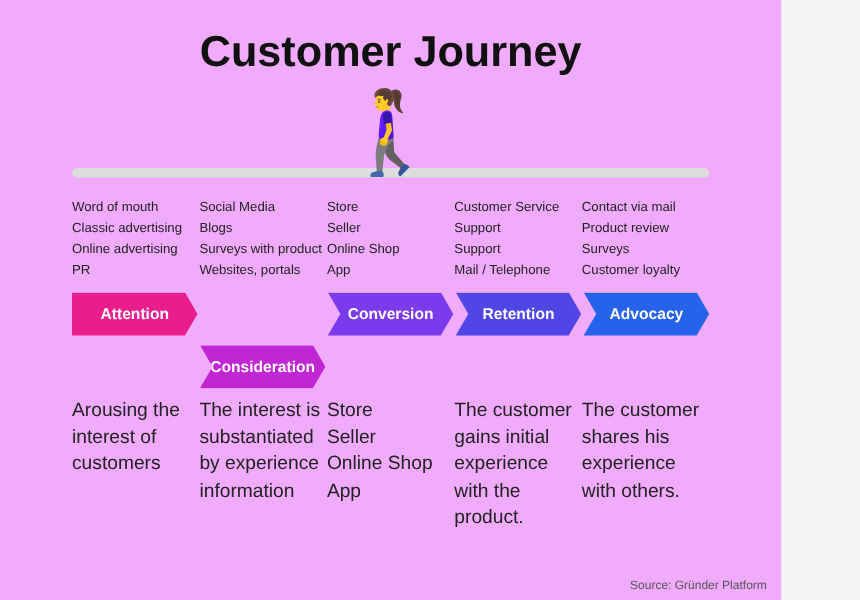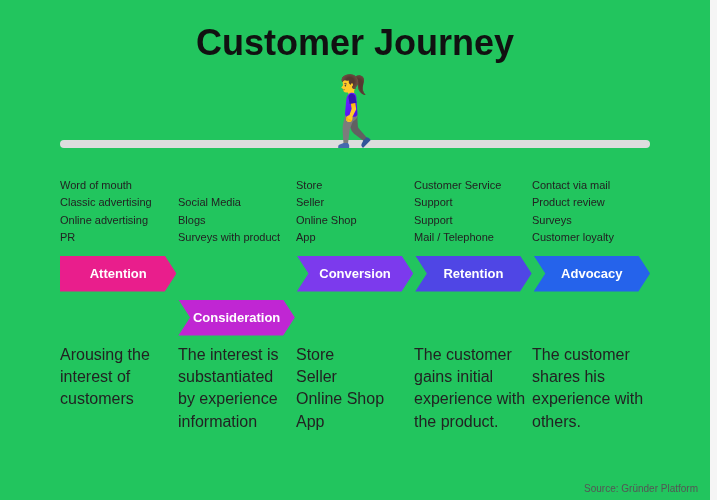--- a/index.html
+++ b/index.html
@@ -5,23 +5,23 @@
     * { box-sizing: border-box; margin: 0; padding: 0; }
     body {
       width: 717px;
       height: 500px;
       background: #f5f5f5;
       font-family: Arial, sans-serif;
       overflow: hidden;
       position: relative;
     }
     .page {
-      width: 710px;
+      width: 651px;
       height: 500px;
-      background: #22c55e;
+      background: #f0abfc;
       position: relative;
     }
     .title {
       text-align: center;
       font-size: 36px;
       font-weight: bold;
       padding-top: 22px;
       color: #111;
     }
     .figure-area {
@@ -42,23 +42,22 @@
       position: absolute;
       bottom: 18px;
       left: 50%;
       transform: translateX(-50%);
       font-size: 68px;
       line-height: 1;
     }
     .touchpoints {
       display: flex;
       padding: 0 60px;
-      margin-top: 16px;
+      margin-top: 4px;
       gap: 0;
-      align-items: flex-end;
     }
     .touchpoint-col {
       flex: 1;
       display: flex;
       flex-direction: column;
       gap: 2px;
     }
     .touchpoint-col span {
       font-size: 11px;
       color: #222;
@@ -127,20 +126,21 @@
   <div class="touchpoint-col">
         <span>Word of mouth</span>
         <span>Classic advertising</span>
         <span>Online advertising</span>
         <span>PR</span>
       </div>
       <div class="touchpoint-col">
         <span>Social Media</span>
         <span>Blogs</span>
         <span>Surveys with product</span>
+        <span>Websites, portals</span>
       </div>
       <div class="touchpoint-col">
         <span>Store</span>
         <span>Seller</span>
         <span>Online Shop</span>
         <span>App</span>
       </div>
       <div class="touchpoint-col">
         <span>Customer Service</span>
         <span>Support</span>

